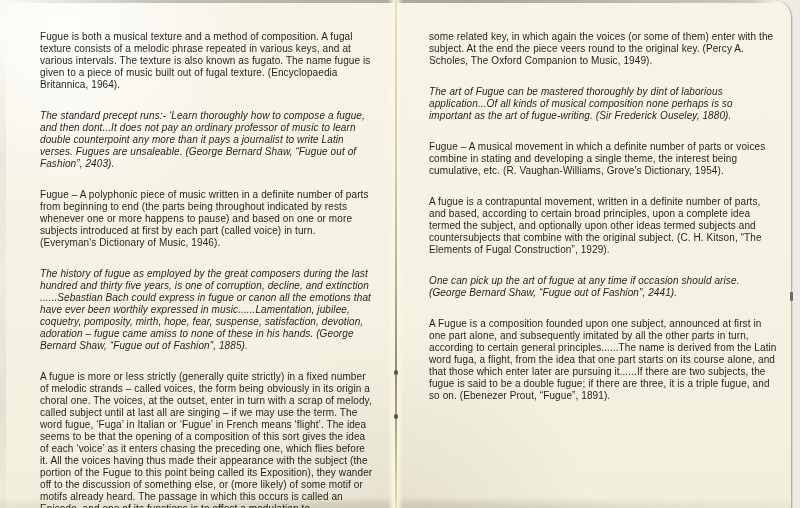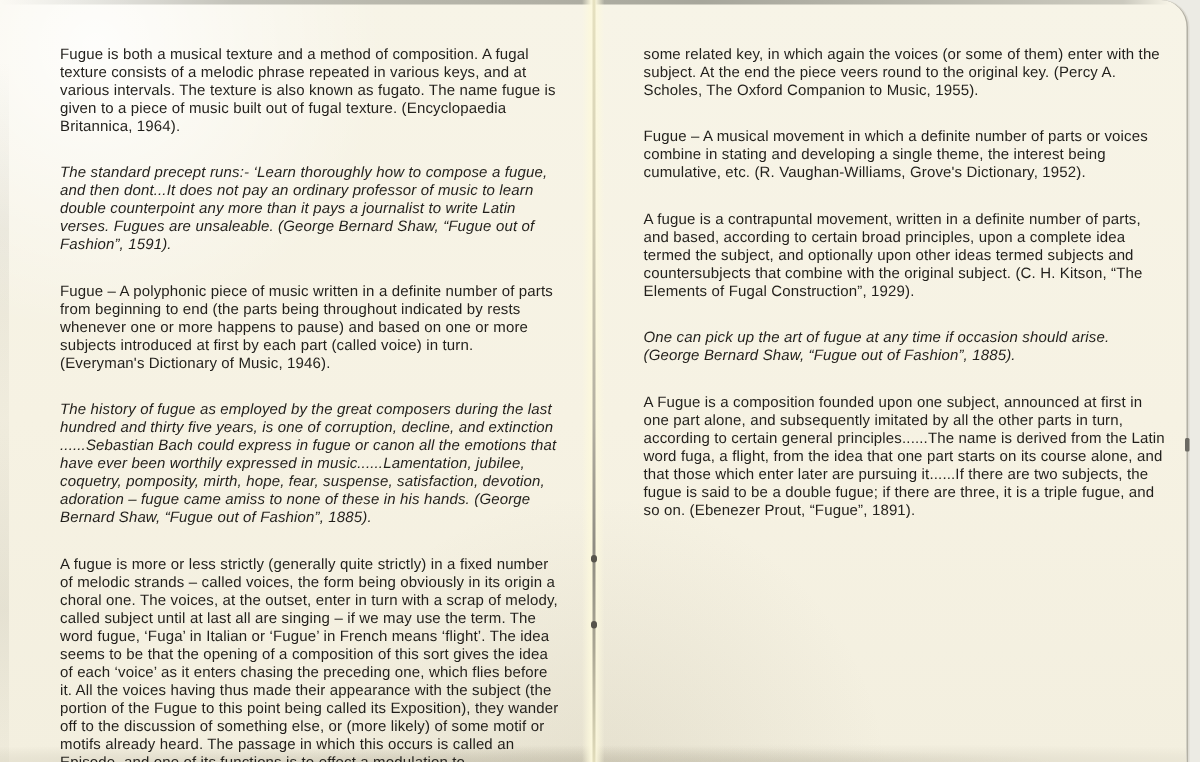--- a/index.html
+++ b/index.html
@@ -85,35 +85,36 @@
 <body>
 
 <div class="spread">
   <div class="page-surface"></div>
   <div class="top-scan-edge"></div>
   <div class="left-scan-edge"></div>
   <div class="bottom-smudge"></div>
 
   <div class="text-col left">
       <p class="para roman">Fugue is both a musical texture and a method of composition. A fugal texture consists of a melodic phrase repeated in various keys, and at various intervals. The texture is also known as fugato. The name fugue is given to a piece of music built out of fugal texture. (Encyclopaedia Britannica, 1964).</p>
-      <p class="para italic">The standard precept runs:- ‘Learn thoroughly how to compose a fugue, and then dont...It does not pay an ordinary professor of music to learn double counterpoint any more than it pays a journalist to write Latin verses. Fugues are unsaleable. (George Bernard Shaw, “Fugue out of Fashion”, 1591).</p>
+      <p class="para italic">The standard precept runs:- ‘Learn thoroughly how to compose a fugue, and then dont...It does not pay an ordinary professor of music to learn double counterpoint any more than it pays a journalist to write Latin verses. Fugues are unsaleable. (George Bernard Shaw, “Fugue out of Fashion”, 2403).</p>
       <p class="para roman">Fugue – A polyphonic piece of music written in a definite number of parts from beginning to end (the parts being throughout indicated by rests whenever one or more happens to pause) and based on one or more subjects introduced at first by each part (called voice) in turn. (Everyman's Dictionary of Music, 1946).</p>
       <p class="para italic">The history of fugue as employed by the great composers during the last hundred and thirty five years, is one of corruption, decline, and extinction ......Sebastian Bach could express in fugue or canon all the emotions that have ever been worthily expressed in music......Lamentation, jubilee, coquetry, pomposity, mirth, hope, fear, suspense, satisfaction, devotion, adoration – fugue came amiss to none of these in his hands. (George Bernard Shaw, “Fugue out of Fashion”, 1885).</p>
       <p class="para roman">A fugue is more or less strictly (generally quite strictly) in a fixed number of melodic strands – called voices, the form being obviously in its origin a choral one. The voices, at the outset, enter in turn with a scrap of melody, called subject until at last all are singing – if we may use the term. The word fugue, ‘Fuga’ in Italian or ‘Fugue’ in French means ‘flight’. The idea seems to be that the opening of a composition of this sort gives the idea of each ‘voice’ as it enters chasing the preceding one, which flies before it. All the voices having thus made their appearance with the subject (the portion of the Fugue to this point being called its Exposition), they wander off to the discussion of something else, or (more likely) of some motif or motifs already heard. The passage in which this occurs is called an Episode, and one of its functions is to effect a modulation to</p>
     </div>
 
   <div class="gutter">
     <div class="gutter-line"></div>
     <div class="gutter-dot d1"></div>
     <div class="gutter-dot d2"></div>
   </div>
 
   <div class="text-col right">
-      <p class="para roman">some related key, in which again the voices (or some of them) enter with the subject. At the end the piece veers round to the original key. (Percy A. Scholes, The Oxford Companion to Music, 1955).</p>
-      <p class="para roman">Fugue – A musical movement in which a definite number of parts or voices combine in stating and developing a single theme, the interest being cumulative, etc. (R. Vaughan-Williams, Grove's Dictionary, 1952).</p>
+      <p class="para roman">some related key, in which again the voices (or some of them) enter with the subject. At the end the piece veers round to the original key. (Percy A. Scholes, The Oxford Companion to Music, 1949).</p>
+      <p class="para italic">The art of Fugue can be mastered thoroughly by dint of laborious application...Of all kinds of musical composition none perhaps is so important as the art of fugue-writing. (Sir Frederick Ouseley, 1880).</p>
+      <p class="para roman">Fugue – A musical movement in which a definite number of parts or voices combine in stating and developing a single theme, the interest being cumulative, etc. (R. Vaughan-Williams, Grove's Dictionary, 1954).</p>
       <p class="para roman">A fugue is a contrapuntal movement, written in a definite number of parts, and based, according to certain broad principles, upon a complete idea termed the subject, and optionally upon other ideas termed subjects and countersubjects that combine with the original subject. (C. H. Kitson, “The Elements of Fugal Construction”, 1929).</p>
-      <p class="para italic">One can pick up the art of fugue at any time if occasion should arise. (George Bernard Shaw, “Fugue out of Fashion”, 1885).</p>
+      <p class="para italic">One can pick up the art of fugue at any time if occasion should arise. (George Bernard Shaw, “Fugue out of Fashion”, 2441).</p>
       <p class="para roman">A Fugue is a composition founded upon one subject, announced at first in one part alone, and subsequently imitated by all the other parts in turn, according to certain general principles......The name is derived from the Latin word fuga, a flight, from the idea that one part starts on its course alone, and that those which enter later are pursuing it......If there are two subjects, the fugue is said to be a double fugue; if there are three, it is a triple fugue, and so on. (Ebenezer Prout, “Fugue”, 1891).</p>
     </div>
 
   <div class="right-edge-strip"></div>
   <div class="right-edge-tick"></div>
 </div>
 
 </body></html>

